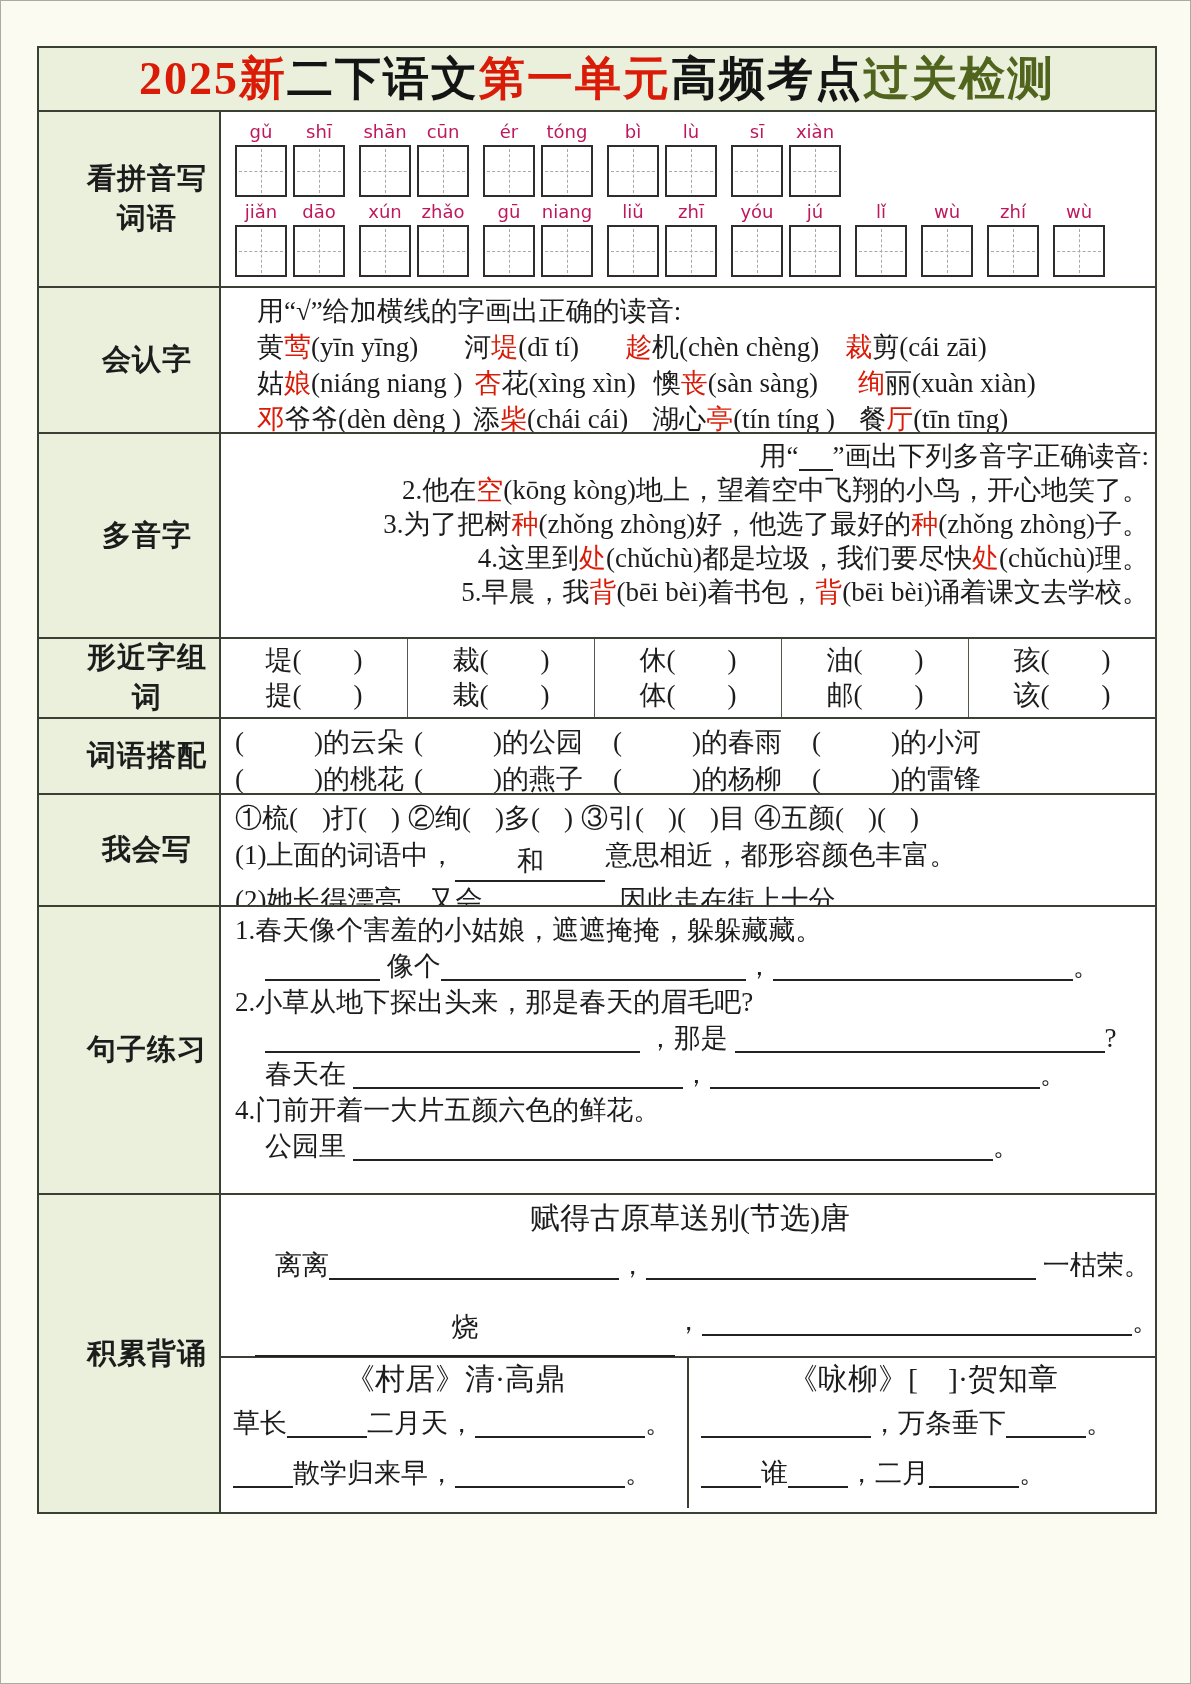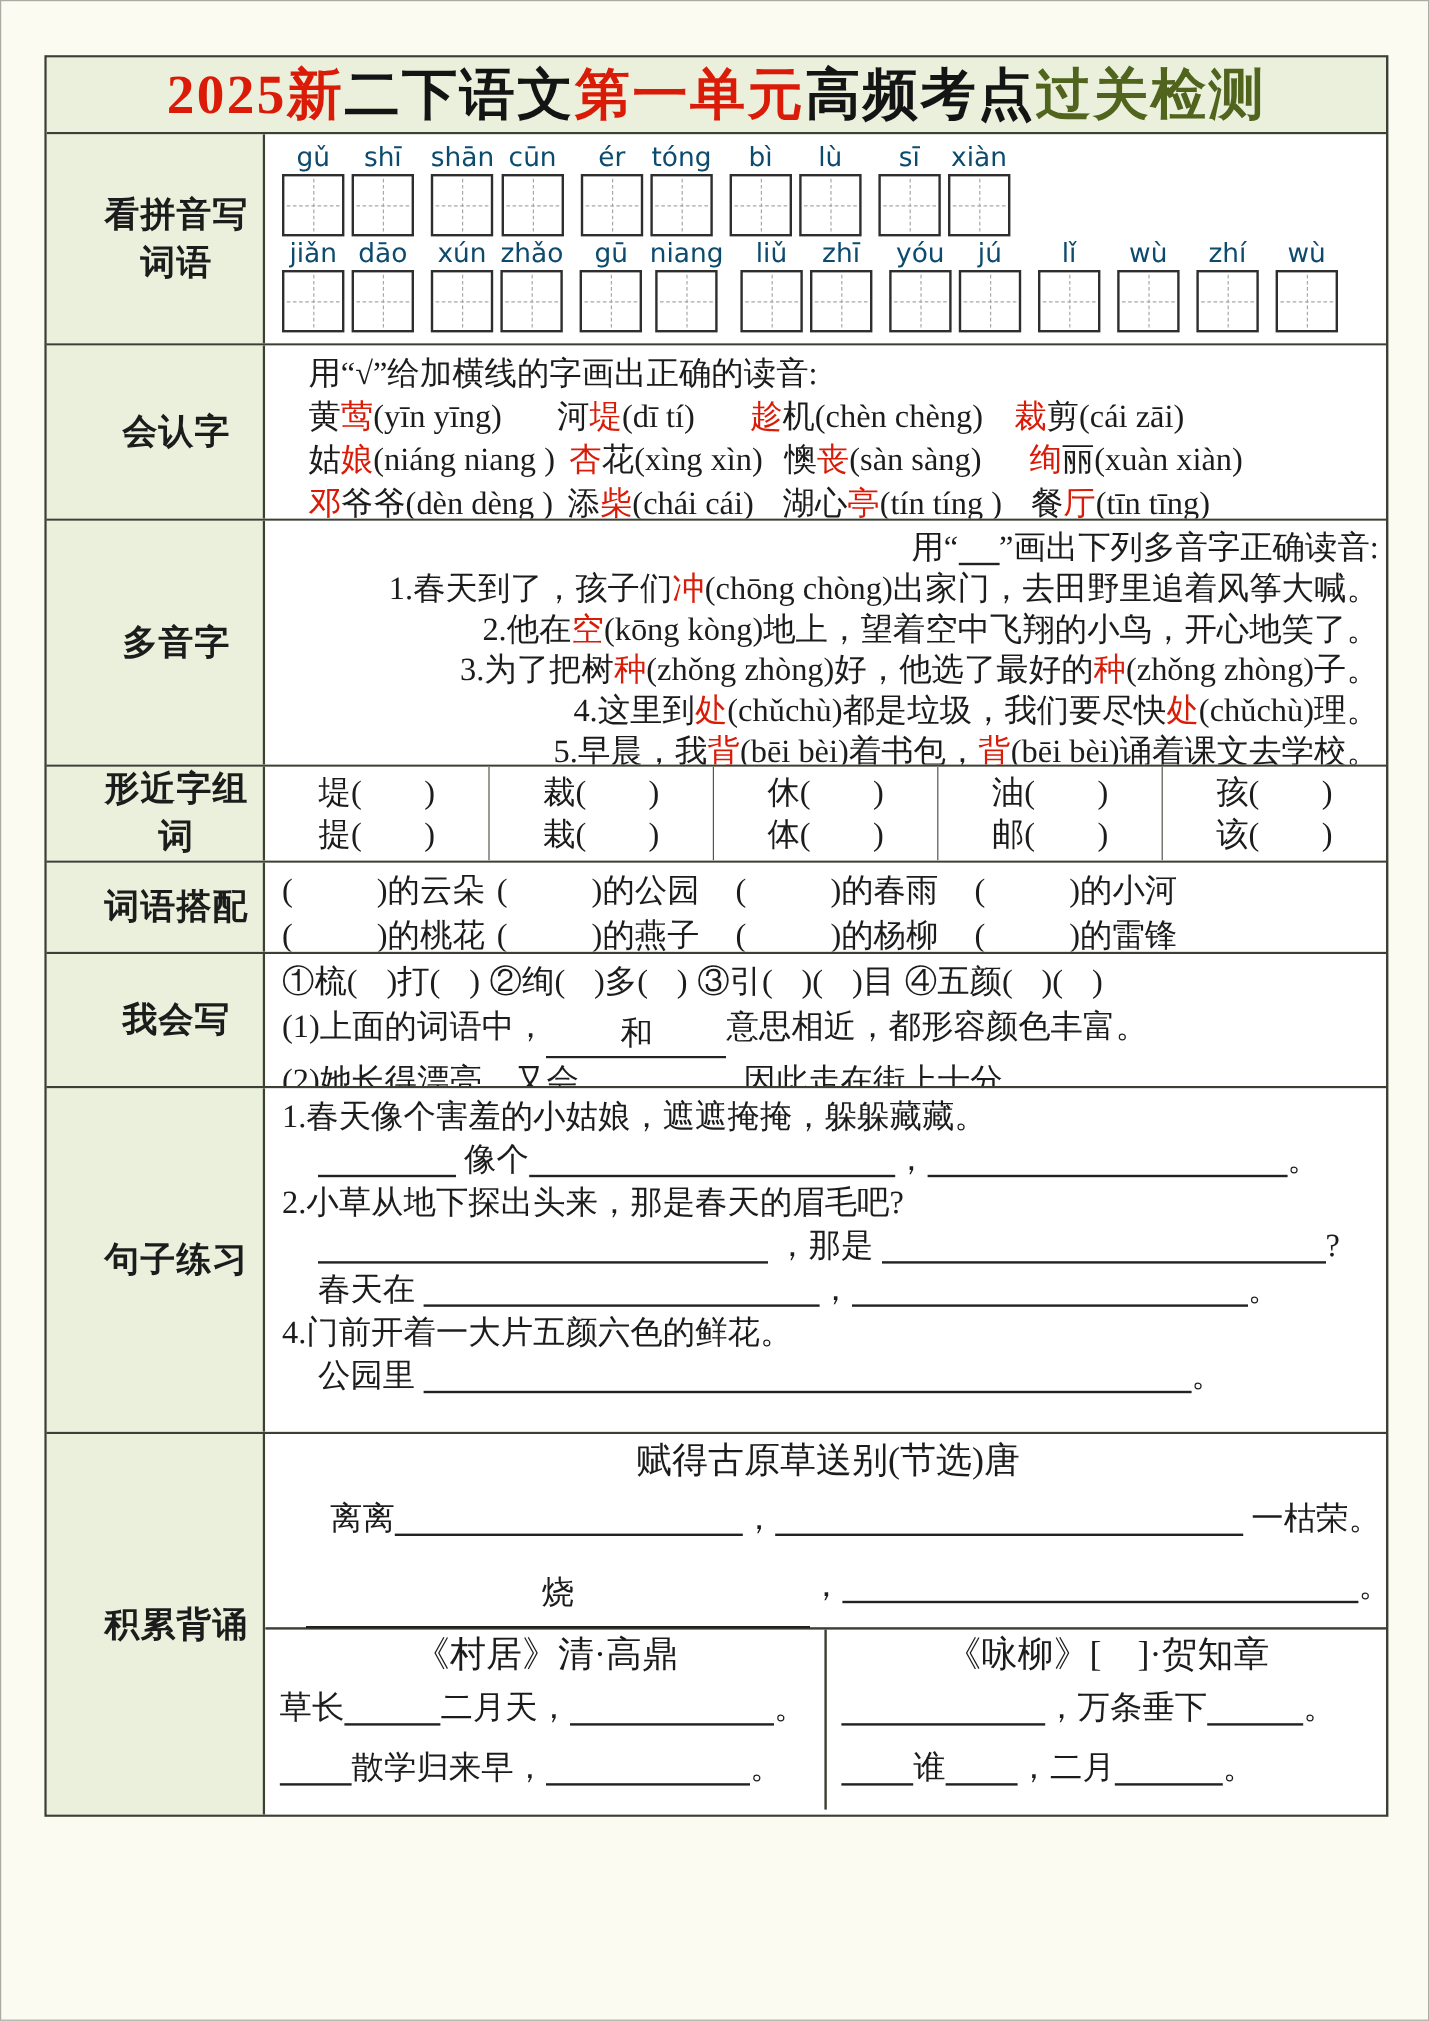--- a/index.html
+++ b/index.html
@@ -43,21 +43,21 @@
   .r-huixie .line{line-height:37px;}
   .r-juzi .line{line-height:36px;}
   .red{color:var(--red);}
   .gap{display:inline-block;}
   .blank{display:inline-block;border-bottom:2px solid #222;height:24px;vertical-align:-6px;}
   .blank-text{display:inline-block;border-bottom:2px solid #222;text-align:center;vertical-align:-6px;}
   
   .py-row{white-space:nowrap;margin-top:2px;}
   .py-group{display:inline-flex;gap:6px;margin-right:14px;vertical-align:top;}
   .py-syl{display:inline-flex;flex-direction:column;align-items:center;}
-  .py-label{font-family:"DejaVu Sans","Liberation Sans",sans-serif;font-size:22px;height:26px;line-height:26px;color:#0c4a6e;}
+  .py-label{font-family:"DejaVu Sans","Liberation Sans",sans-serif;font-size:18px;height:26px;line-height:26px;color:#be185d;}
   .tz{display:block;width:52px;height:52px;border:2px solid #2e2e2e;position:relative;background:#fff;}
   .tz::before{content:"";position:absolute;left:50%;top:2px;bottom:2px;border-left:1px dashed #a8a8a8;}
   .tz::after{content:"";position:absolute;top:50%;left:2px;right:2px;border-top:1px dashed #a8a8a8;}
   
   .pairs-wrap{display:flex;height:100%;}
   .pair-col{flex:1;display:flex;flex-direction:column;justify-content:center;align-items:center;gap:2px;
             border-right:1.5px solid #55584d;}
   .pair-col:last-child{border-right:none;}
   .pair-line{font-size:27px;line-height:33px;}
   
@@ -207,21 +207,20 @@
           <div class="line"><span>黄</span><span class="red">莺</span><span>(yīn yīng)</span><span class="gap" style="width: 46px;"></span><span>河</span><span class="red">堤</span><span>(dī tí)</span><span class="gap" style="width: 46px;"></span><span class="red">趁</span><span>机(chèn chèng)</span><span class="gap" style="width: 26px;"></span><span class="red">裁</span><span>剪(cái zāi)</span></div>
           <div class="line"><span>姑</span><span class="red">娘</span><span>(niáng niang )</span><span class="gap" style="width: 12px;"></span><span class="red">杏</span><span>花(xìng xìn)</span><span class="gap" style="width: 18px;"></span><span>懊</span><span class="red">丧</span><span>(sàn sàng)</span><span class="gap" style="width: 40px;"></span><span class="red">绚</span><span>丽(xuàn xiàn)</span></div>
           <div class="line"><span class="red">邓</span><span>爷爷(dèn dèng )</span><span class="gap" style="width: 12px;"></span><span>添</span><span class="red">柴</span><span>(chái cái)</span><span class="gap" style="width: 24px;"></span><span>湖心</span><span class="red">亭</span><span>(tín tíng )</span><span class="gap" style="width: 24px;"></span><span>餐</span><span class="red">厅</span><span>(tīn tīng)</span></div>
         </div>
     </div>
 
     <div class="section-row r-duoyin">
       <div class="label-cell">多音字</div>
       <div class="content-cell">
           <div class="line"><span>用“</span><span class="blank" style="width: 34px;"></span><span>”画出下列多音字正确读音:</span></div>
-          <div class="line"><span>1.春天到了，孩子们</span><span class="red">冲</span><span>(chōng chòng)出家门，去田野里追着风筝大喊。</span></div>
           <div class="line"><span>2.他在</span><span class="red">空</span><span>(kōng kòng)地上，望着空中飞翔的小鸟，开心地笑了。</span></div>
           <div class="line"><span>3.为了把树</span><span class="red">种</span><span>(zhǒng zhòng)好，他选了最好的</span><span class="red">种</span><span>(zhǒng zhòng)子。</span></div>
           <div class="line"><span>4.这里到</span><span class="red">处</span><span>(chǔchù)都是垃圾，我们要尽快</span><span class="red">处</span><span>(chǔchù)理。</span></div>
           <div class="line"><span>5.早晨，我</span><span class="red">背</span><span>(bēi bèi)着书包，</span><span class="red">背</span><span>(bēi bèi)诵着课文去学校。</span></div>
         </div>
     </div>
 
     <div class="section-row r-xingjin">
       <div class="label-cell">形近字组词</div>
       <div class="content-cell">

